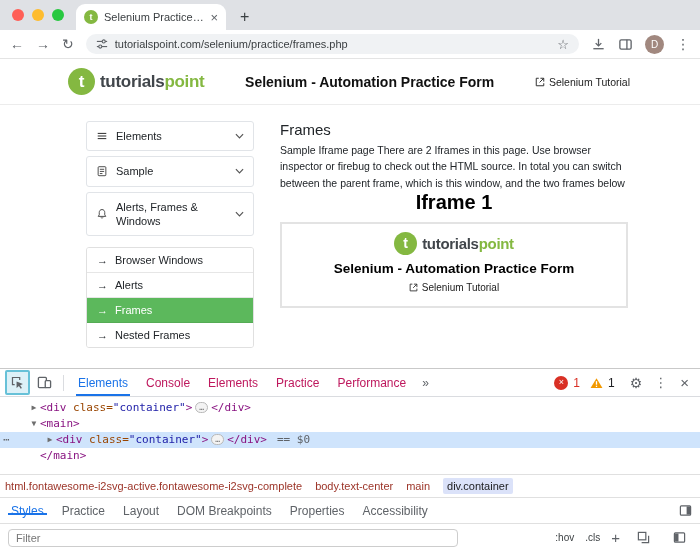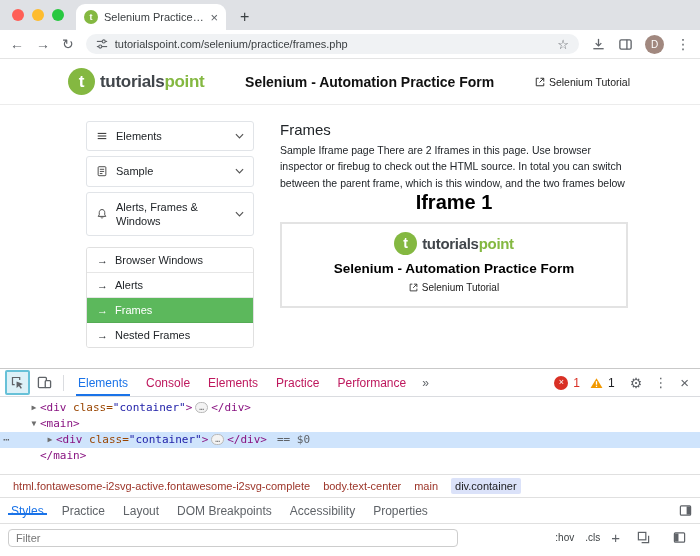--- a/index.html
+++ b/index.html
@@ -75,21 +75,21 @@
   .code-row{height:16px;line-height:16px;white-space:pre;position:relative}
   .code-row .arrow{display:inline-block;width:12px;text-align:center;color:#6e6e6e;font-size:8px;vertical-align:1px}
   .row-ind1{padding-left:28px}
   .row-ind1b{padding-left:40px}
   .row-sel{background:#cfe4fc;padding-left:44px}
   .row-sel .gutter{position:absolute;left:3px;top:0;color:#5f6368;letter-spacing:1px}
   .tk-tag{color:#881280}.tk-attr{color:#994500}.tk-val{color:#1a1aa6}
   .sel-marker{color:#5f6368;margin-left:10px}
   .more-pill{display:inline-block;border:1px solid #b9b9b9;border-radius:7px;background:#f3f3f3;color:#707070;font-size:8px;line-height:9px;padding:0 3px;margin:0 3px;vertical-align:1px}
 
-  .dt-crumbs{height:23px;flex:none;border-top:1px solid #e0e0e0;display:flex;align-items:center;gap:13px;padding:0 13px;font-size:11px;color:#9c3428;white-space:nowrap;overflow:hidden}
+  .dt-crumbs{height:23px;flex:none;border-top:1px solid #e0e0e0;display:flex;align-items:center;gap:13px;padding:0 5px;font-size:11px;color:#9c3428;white-space:nowrap;overflow:hidden}
   .crumb{flex:none}
   .crumb.sel{background:#dbe2f9;color:#202124;padding:2px 4px;border-radius:2px}
 
   .dt-subtabs{height:27px;flex:none;border-top:1px solid #e0e0e0;border-bottom:1px solid #e0e0e0;display:flex;align-items:center;padding:8px 2px;font-size:12px;color:#5f6368}
   .sub-tab{height:100%;display:flex;align-items:center;padding:0 9px;position:relative;white-space:nowrap}
   .sub-tab.active{color:#1a73e8}
   .sub-tab.active::after{content:"";position:absolute;left:6px;right:6px;bottom:0;height:2px;background:#1a73e8}
 
   .dt-filter{height:27px;flex:none;display:flex;align-items:center;gap:11px;padding:0 8px}
   .filter-input{width:450px;height:18px;border:1px solid #cdcdcd;border-radius:4px;font-size:11px;padding:0 7px;color:#333;font-family:"Liberation Sans",sans-serif;outline:none}
@@ -290,22 +290,22 @@
       <span class="crumb">body.text-center</span>
       <span class="crumb">main</span>
       <span class="crumb sel">div.container</span>
     </div>
 
     <div class="dt-subtabs">
       <span class="sub-tab active">Styles</span>
       <span class="sub-tab">Practice</span>
       <span class="sub-tab">Layout</span>
       <span class="sub-tab">DOM Breakpoints</span>
+      <span class="sub-tab">Properties</span>
       <span class="sub-tab">Accessibility</span>
-      <span class="sub-tab">Properties</span>
       <span class="dt-spacer"></span>
       <span class="tool-ic">
         <svg width="13" height="13" viewBox="0 0 14 14">
             <rect x="1.5" y="2" width="11" height="10" rx="1" fill="none" stroke="#5f6368" stroke-width="1.3"></rect>
             <rect x="8.2" y="2.6" width="3.7" height="8.8" fill="#5f6368"></rect>
           </svg>
       </span>
     </div>
 
     <div class="dt-filter">

